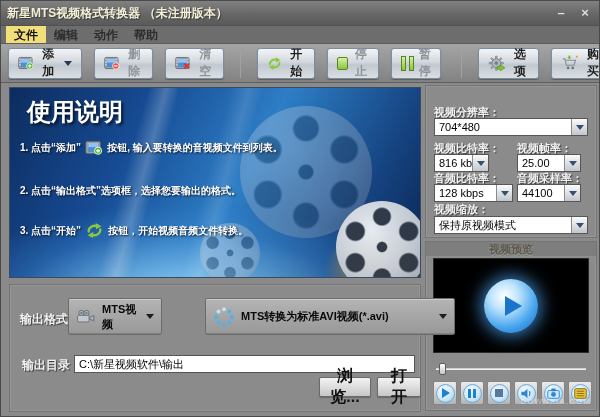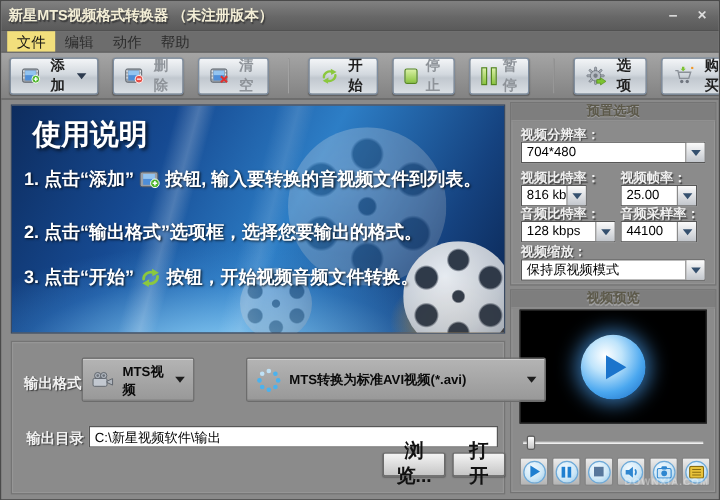--- a/index.html
+++ b/index.html
@@ -9,21 +9,21 @@
 
   
   .titlebar{height:25px;display:flex;align-items:center;padding:0 6px;
     background:linear-gradient(#818181,#676767 55%,#5a5a5a);border-bottom:1px solid #515151;}
   .title{color:#f3eed6;font-size:12px;font-weight:bold;text-shadow:1px 1px 1px #3a3a3a;}
   .winbtns{margin-left:auto;display:flex;gap:8px;}
   .winbtn{color:#dedede;font-size:13px;font-weight:bold;width:16px;text-align:center;cursor:default;line-height:14px;}
 
   
   .menubar{height:18px;background:#6d6d6d;display:flex;align-items:stretch;padding-left:5px;border-bottom:1px solid #5c5c5c;}
-  .menu-item{font-size:12px;font-weight:normal;color:#2c2c2c;padding:0 8px;line-height:18px;}
+  .menu-item{font-size:12px;font-weight:bold;color:#2c2c2c;padding:0 8px;line-height:18px;}
   .menu-item.active{background:#f2df7c;color:#141414;}
 
   
   .toolbar{height:39px;background:linear-gradient(#a5a5a5,#828282);border-bottom:1px solid #5e5e5e;
     display:flex;align-items:center;padding:0 7px;gap:12px;}
   .tbtn{height:31px;border:1px solid #7d8da0;border-radius:3px;display:flex;align-items:center;gap:5px;
     padding:0 9px;font-size:12px;font-weight:bold;color:#1f1f1f;
     background:linear-gradient(#f3f5f7,#d2d8de 45%,#c1c8cf 55%,#dadfe4);
     box-shadow:0 1px 1px rgba(0,0,0,.3);}
   .tbtn.dis{color:#8e9399;}
@@ -52,21 +52,21 @@
       radial-gradient(circle at 21% 33%, #313a48 0 9%, transparent 11%),
       radial-gradient(circle at 50% 50%, #313a48 0 7%, transparent 9%),
       radial-gradient(circle at 38% 32%, #eef1f5, #c5cbd3 55%, #8f97a2 100%);}
   .reel-big{width:132px;height:132px;right:48px;top:18px;opacity:.28;}
   .reel-mid{width:60px;height:60px;right:160px;bottom:-6px;opacity:.35;}
   .reel-corner{width:92px;height:92px;right:-8px;bottom:-16px;opacity:.97;}
   .glow{position:absolute;right:-20px;bottom:-34px;width:120px;height:86px;
     background:radial-gradient(ellipse, rgba(246,160,30,.9), rgba(246,160,30,0) 65%);}
   .b-title{position:absolute;left:17px;top:8px;color:#fff;font-size:24px;font-weight:bold;
     text-shadow:2px 2px 3px rgba(0,0,0,.7);}
-  .b-step{position:absolute;left:10px;color:#fff;font-size:15px;font-weight:bold;white-space:nowrap;
+  .b-step{position:absolute;left:10px;color:#fff;font-size:10px;font-weight:bold;white-space:nowrap;
     text-shadow:1px 1px 2px rgba(0,0,0,.8);display:flex;align-items:center;gap:4px;}
   .s1{top:52px;} .s2{top:96px;} .s3{top:134px;}
   .b-step .film{width:18px;height:15px;} .b-step .recyc{width:19px;height:17px;}
 
   
   .panel{position:absolute;background:#8b8b8b;border:1px solid #747474;box-shadow:inset 0 0 0 1px #969696;}
   .ghead{height:15px;background:#7e7e7e;border-bottom:1px solid #909090;color:#5c594a;
     font-size:11px;font-weight:bold;text-align:center;line-height:15px;text-shadow:0 1px 0 rgba(255,255,255,.25);}
   .plabel{position:absolute;font-size:11px;font-weight:bold;color:#f1f1f1;text-shadow:1px 1px 1px rgba(45,45,45,.85);white-space:nowrap;}
 
@@ -261,21 +261,20 @@
         <path d="M4.5 12.5 A8 7.2 0 0 1 15.5 5.4" stroke="#8bc83e" stroke-width="3" fill="none" stroke-linecap="round"></path>
         <polygon points="13.5,1.2 21,5.6 14,9.4" fill="#8bc83e"></polygon>
         <path d="M19.5 9.5 A8 7.2 0 0 1 8.5 16.6" stroke="#8bc83e" stroke-width="3" fill="none" stroke-linecap="round"></path>
         <polygon points="10.5,12.6 3,17 10,20.8" fill="#8bc83e"></polygon>
       </svg>
       <span>按钮，开始视频音频文件转换。</span>
     </div>
   </div>
 
   <div class="panel preset">
-    <div class="ghead">预置选项</div>
     <div class="plabel" style="left:8px;top:19px;">视频分辨率：</div>
     <div class="dd" style="left:8px;top:32px;width:154px;">
       <span class="dd-val">704*480</span>
       <span class="dd-btn">
           <span class="arr"></span>
         </span>
     </div>
     <div class="plabel" style="left:8px;top:55px;">视频比特率：</div>
     <div class="plabel" style="left:91px;top:55px;">视频帧率：</div>
     <div class="dd" style="left:8px;top:68px;width:55px;">

